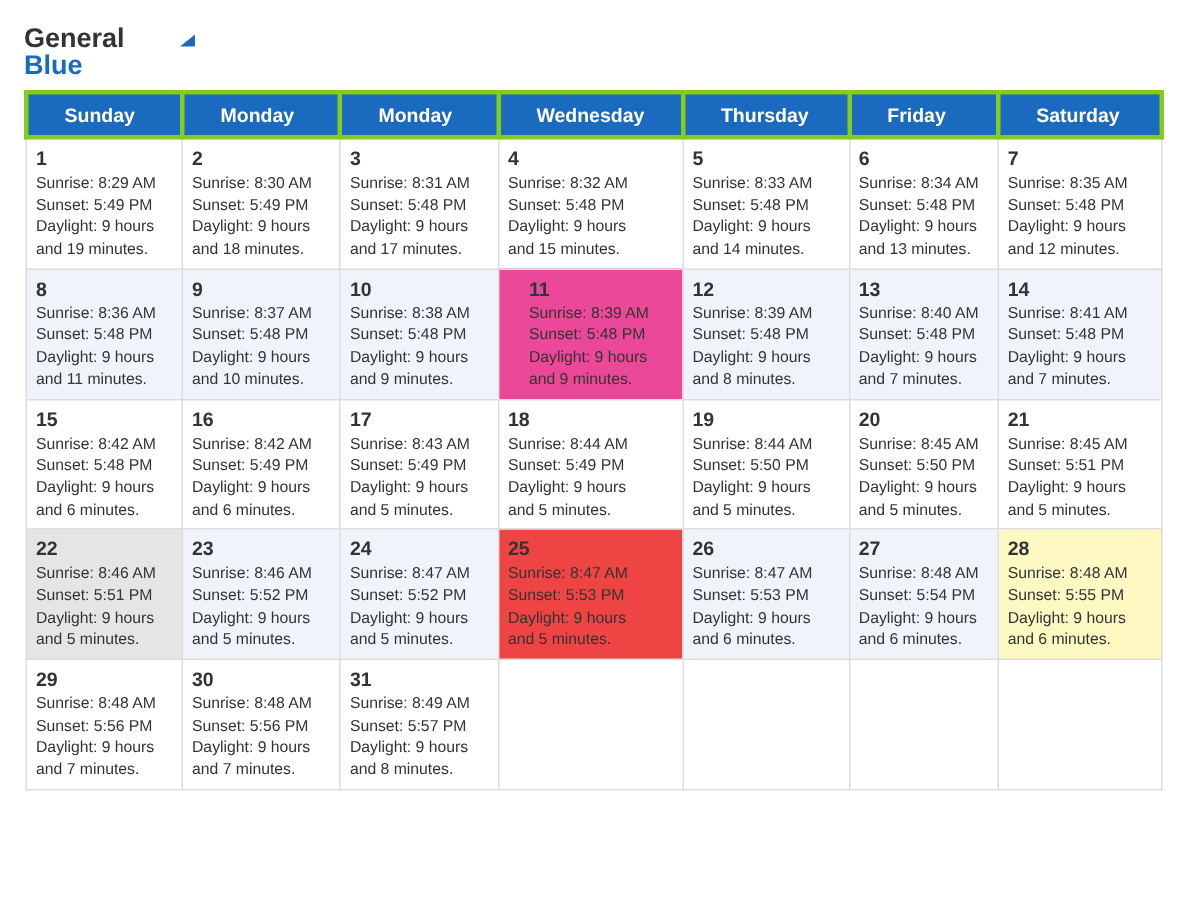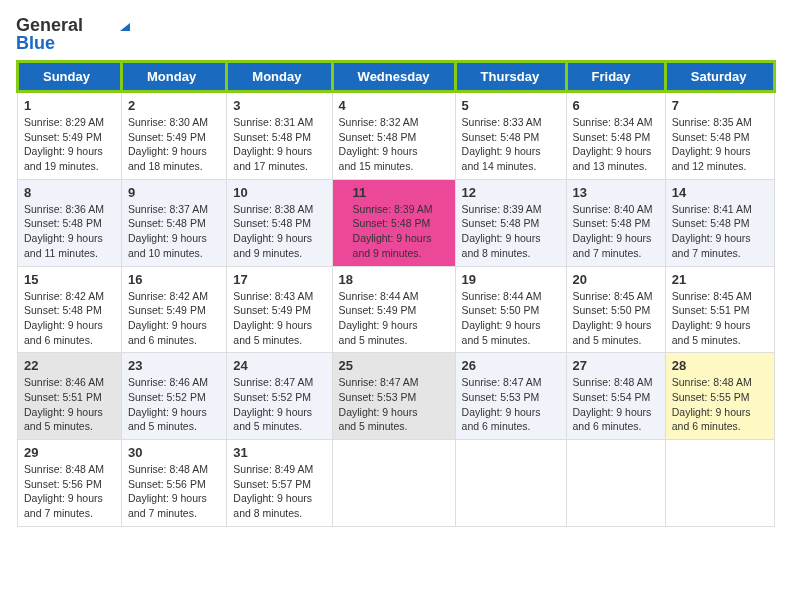--- a/index.html
+++ b/index.html
@@ -210,21 +210,21 @@
           <div class="day-info">Sunrise: 8:46 AM<br>Sunset: 5:51 PM<br>Daylight: 9 hours<br>and 5 minutes.</div>
         </td>
         <td style="background: rgb(240, 244, 250);">
           <span class="day-number">23</span>
           <div class="day-info">Sunrise: 8:46 AM<br>Sunset: 5:52 PM<br>Daylight: 9 hours<br>and 5 minutes.</div>
         </td>
         <td style="background: rgb(240, 244, 250); margin-left: 20px;">
           <span class="day-number">24</span>
           <div class="day-info">Sunrise: 8:47 AM<br>Sunset: 5:52 PM<br>Daylight: 9 hours<br>and 5 minutes.</div>
         </td>
-        <td style="background: #e5e5e5;">
+        <td style="background: #ef4444;">
           <span class="day-number">25</span>
           <div class="day-info">Sunrise: 8:47 AM<br>Sunset: 5:53 PM<br>Daylight: 9 hours<br>and 5 minutes.</div>
         </td>
         <td style="background: rgb(240, 244, 250);">
           <span class="day-number">26</span>
           <div class="day-info">Sunrise: 8:47 AM<br>Sunset: 5:53 PM<br>Daylight: 9 hours<br>and 6 minutes.</div>
         </td>
         <td style="background: rgb(240, 244, 250);">
           <span class="day-number">27</span>
           <div class="day-info">Sunrise: 8:48 AM<br>Sunset: 5:54 PM<br>Daylight: 9 hours<br>and 6 minutes.</div>

